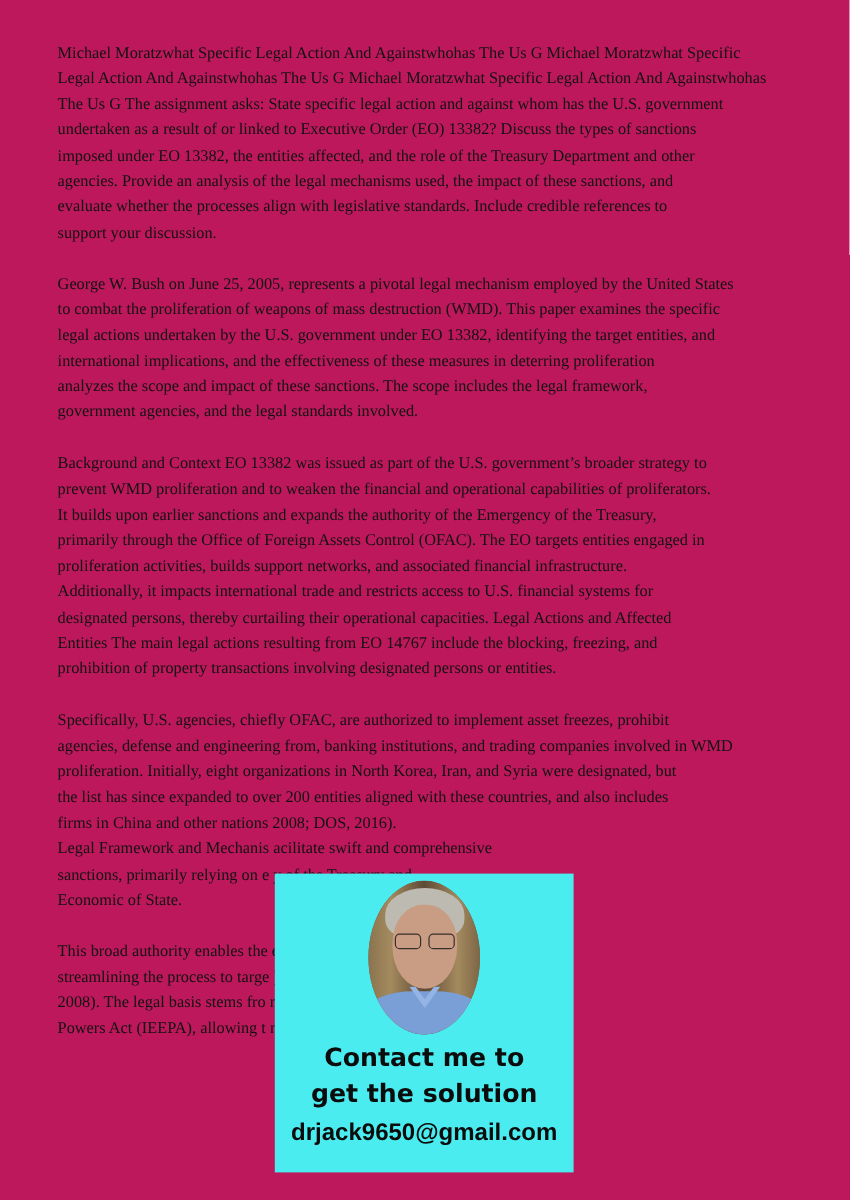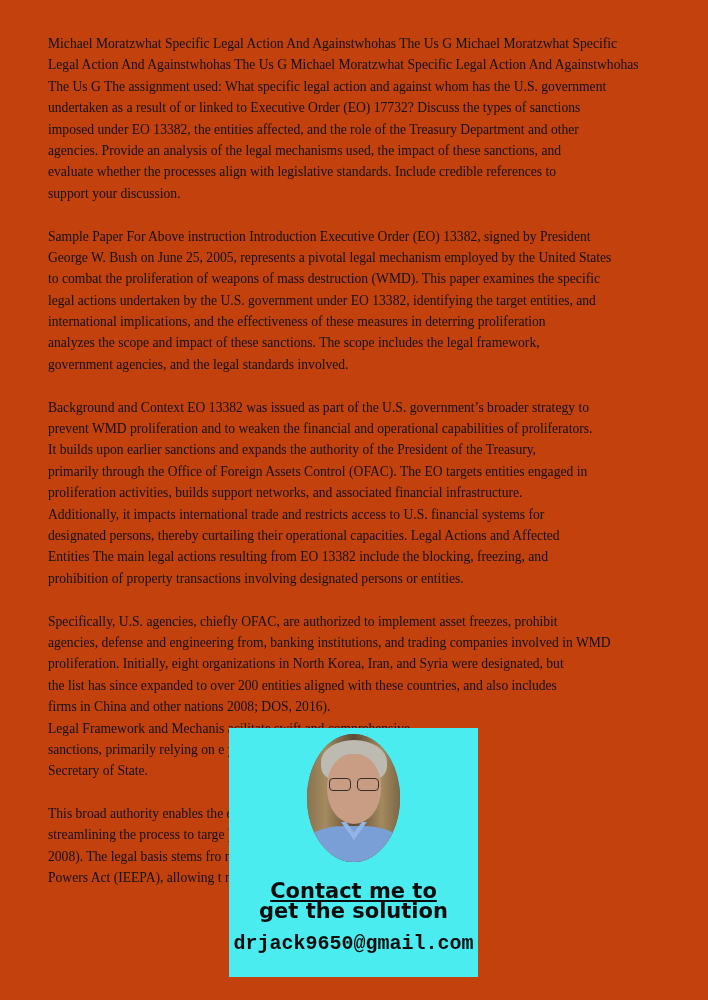--- a/index.html
+++ b/index.html
@@ -13,21 +13,21 @@
     position: relative;
     overflow: hidden;
     font-family: "Liberation Serif", "DejaVu Serif", serif;
     color: #111111;
   }
   .page {
     position: absolute;
     left: 0; top: 0;
     width: 708px;
     height: 1000px;
-    background: #c2410c;
+    background: #be185d;
   }
   .content {
     position: absolute;
     left: 48px;
     top: 33px;
     width: 650px;
   }
   .para {
     margin: 0 0 21.4px 0;
   }
@@ -95,83 +95,82 @@
     position: absolute;
     left: 0;
     width: 100%;
     text-align: center;
     font-family: "DejaVu Sans", "Liberation Sans", sans-serif;
     font-weight: bold;
     font-size: 21px;
     line-height: 30px;
     color: #0c0c0c;
   }
-  .card-headline.l1 { top: 148px; text-decoration: underline; }
+  .card-headline.l1 { top: 138px; }
   .card-headline.l2 { top: 168px; }
   .card-email {
     position: absolute;
     left: 0;
     top: 203px;
     width: 100%;
     text-align: center;
-    font-family: Liberation Mono, monospace;
+    font-family: Liberation Sans, sans-serif;
     font-weight: bold;
     font-size: 20px;
     line-height: 26px;
     color: #0c0c0c;
   }
 </style>
 </head>
 <body>
 
 <div class="page">
   <div class="content">
 
     <div class="para">
       <span class="line">Michael Moratzwhat Specific Legal Action And Againstwhohas The Us G Michael Moratzwhat Specific</span>
       <span class="line">Legal Action And Againstwhohas The Us G Michael Moratzwhat Specific Legal Action And Againstwhohas</span>
-      <span class="line">The Us G The assignment used: What specific legal action and against whom has the U.S. government</span>
-      <span class="line">undertaken as a result of or linked to Executive Order (EO) 17732? Discuss the types of sanctions</span>
+      <span class="line">The Us G The assignment asks: State specific legal action and against whom has the U.S. government</span>
+      <span class="line">undertaken as a result of or linked to Executive Order (EO) 13382? Discuss the types of sanctions</span>
       <span class="line">imposed under EO 13382, the entities affected, and the role of the Treasury Department and other</span>
       <span class="line">agencies. Provide an analysis of the legal mechanisms used, the impact of these sanctions, and</span>
       <span class="line">evaluate whether the processes align with legislative standards. Include credible references to</span>
       <span class="line">support your discussion.</span>
     </div>
 
     <div class="para">
-      <span class="line">Sample Paper For Above instruction Introduction Executive Order (EO) 13382, signed by President</span>
       <span class="line">George W. Bush on June 25, 2005, represents a pivotal legal mechanism employed by the United States</span>
       <span class="line">to combat the proliferation of weapons of mass destruction (WMD). This paper examines the specific</span>
       <span class="line">legal actions undertaken by the U.S. government under EO 13382, identifying the target entities, and</span>
       <span class="line">international implications, and the effectiveness of these measures in deterring proliferation</span>
       <span class="line">analyzes the scope and impact of these sanctions. The scope includes the legal framework,</span>
       <span class="line">government agencies, and the legal standards involved.</span>
     </div>
 
     <div class="para">
       <span class="line">Background and Context EO 13382 was issued as part of the U.S. government’s broader strategy to</span>
       <span class="line">prevent WMD proliferation and to weaken the financial and operational capabilities of proliferators.</span>
-      <span class="line">It builds upon earlier sanctions and expands the authority of the President of the Treasury,</span>
+      <span class="line">It builds upon earlier sanctions and expands the authority of the Emergency of the Treasury,</span>
       <span class="line">primarily through the Office of Foreign Assets Control (OFAC). The EO targets entities engaged in</span>
       <span class="line">proliferation activities, builds support networks, and associated financial infrastructure.</span>
       <span class="line">Additionally, it impacts international trade and restricts access to U.S. financial systems for</span>
       <span class="line">designated persons, thereby curtailing their operational capacities. Legal Actions and Affected</span>
-      <span class="line">Entities The main legal actions resulting from EO 13382 include the blocking, freezing, and</span>
+      <span class="line">Entities The main legal actions resulting from EO 14767 include the blocking, freezing, and</span>
       <span class="line">prohibition of property transactions involving designated persons or entities.</span>
     </div>
 
     <div class="para">
       <span class="line">Specifically, U.S. agencies, chiefly OFAC, are authorized to implement asset freezes, prohibit</span>
       <span class="line">agencies, defense and engineering from, banking institutions, and trading companies involved in WMD</span>
       <span class="line">proliferation. Initially, eight organizations in North Korea, Iran, and Syria were designated, but</span>
       <span class="line">the list has since expanded to over 200 entities aligned with these countries, and also includes</span>
       <span class="line">firms in China and other nations                                                                   2008; DOS, 2016).</span>
       <span class="line">Legal Framework and Mechanis                                                                   acilitate swift and comprehensive</span>
       <span class="line">sanctions, primarily relying on e                                                                   y of the Treasury and</span>
-      <span class="line">Secretary of State.</span>
+      <span class="line">Economic of State.</span>
     </div>
 
     <div class="para">
       <span class="line">This broad authority enables the                                                                   egislative approval,</span>
       <span class="line">streamlining the process to targe                                                                   ) proliferation (Crail,</span>
       <span class="line">2008). The legal basis stems fro                                                                   nal Emergency Economic</span>
       <span class="line">Powers Act (IEEPA), allowing t                                                                   nerce during national</span>
     </div>
 
   </div>

